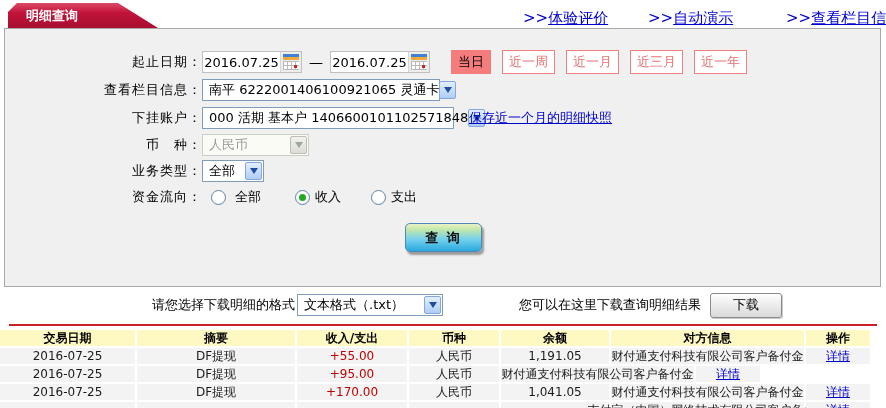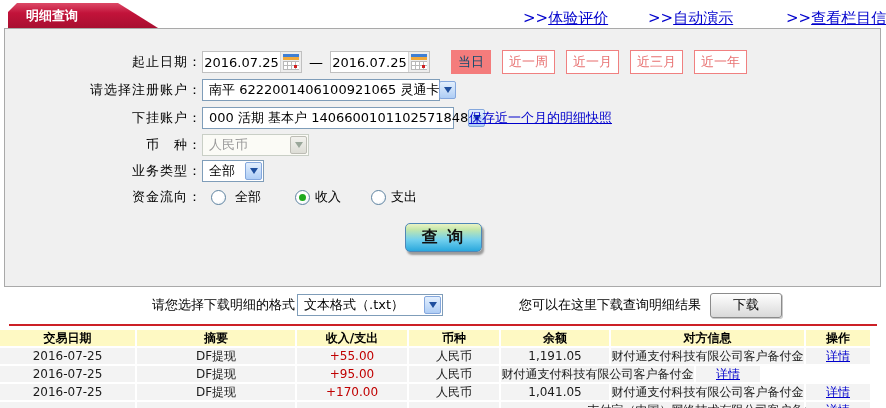--- a/index.html
+++ b/index.html
@@ -27,21 +27,21 @@
   .cal-icon::before{content:"";position:absolute;left:2px;top:2px;right:2px;height:6px;
               background:linear-gradient(#3f7fd4 0 58%,#f0a93b 58% 100%);}
   .cal-icon::after{content:"";position:absolute;left:2px;top:9px;right:2px;bottom:2px;background:
               repeating-linear-gradient(90deg,#b9b9b9 0 1px,transparent 1px 4px),
               repeating-linear-gradient(0deg,#b9b9b9 0 1px,transparent 1px 4px),#fff;}
   .cal-dot{position:absolute;right:4px;bottom:4px;width:3px;height:3px;background:#d02020;z-index:2;}
   .dash{margin:0 7px;font-size:14px;}
 
   .qbtn{height:24px;box-sizing:border-box;border:1px solid #f08080;background:#fff;color:#e87272;
         font-size:13px;line-height:22px;padding:0 6px;margin-left:11px;cursor:pointer;font-family:inherit;}
-  .qbtn.active{background:#f47c7c;border-color:#f47c7c;color:#0c4a6e;}
+  .qbtn.active{background:#f47c7c;border-color:#f47c7c;color:#000000;}
   .qbtn.first{margin-left:21px;}
 
   .sel{height:22px;box-sizing:border-box;border:1px solid #7f9db9;background:#fff;
        display:inline-flex;align-items:center;padding-left:6px;font-size:13px;cursor:pointer;white-space:nowrap;}
   .sel .arrow{width:17px;height:18px;flex:none;margin-left:auto;margin-right:1px;border-radius:2px;
        background:linear-gradient(180deg,#e3effd,#aecdf5);border:1px solid #84a7dd;box-sizing:border-box;
        display:flex;align-items:flex-start;justify-content:center;}
   .sel .arrow::after{content:"";border:4px solid transparent;border-top:6px solid #1f4f9e;margin-top:5px;}
   .sel.disabled{border-color:#c9cfc6;color:#9a9a9a;background:#fbfbf6;cursor:default;}
   .sel.disabled .arrow{background:linear-gradient(180deg,#f2f2ee,#ddddd6);border-color:#bdbdb5;}
@@ -50,21 +50,21 @@
   .snapshot-link{margin-left:15px;color:#0000cc;text-decoration:underline;cursor:pointer;}
 
   .radio{width:13px;height:13px;border-radius:50%;border:1px solid #5f84a2;box-sizing:content-box;
          background:radial-gradient(circle at 35% 30%,#ffffff 55%,#dfe8ef);display:inline-block;position:relative;flex:none;cursor:pointer;}
   .radio.checked::after{content:"";position:absolute;left:3px;top:3px;width:7px;height:7px;border-radius:50%;background:#1faa1f;}
   .radio-label{margin:0 0 0 5px;}
   .radio-item{display:flex;align-items:center;cursor:pointer;}
 
   .query-btn{position:absolute;left:400px;top:194px;width:77px;height:29px;border:1px solid #4f87b6;border-radius:5px;
          background:linear-gradient(180deg,#eaf3c4 0%,#c4e7ab 20%,#72d0ee 58%,#2aa8dd 100%);
-         font-weight:bold;font-size:16px;color:#111;cursor:pointer;box-shadow:2px 3px 2px #9b9b9b;font-family:inherit;
+         font-weight:bold;font-size:13px;color:#111;cursor:pointer;box-shadow:2px 3px 2px #9b9b9b;font-family:inherit;
          letter-spacing:2px;}
 
   
   .download-row{position:absolute;top:292px;left:0;width:886px;height:26px;display:flex;align-items:center;}
   .dl-label{margin-left:152px;}
   .dl-hint{margin-left:76px;}
   .dl-btn{margin-left:9px;width:72px;height:25px;border:1px solid #8b8b8b;border-radius:3px;
           background:linear-gradient(#fefefe,#d9d9d9);font-size:13px;cursor:pointer;font-family:inherit;
           box-shadow:1px 1px 0 #c9c9c9;}
 
@@ -110,21 +110,21 @@
           </span>
       </span>
       <button class="qbtn active first">当日</button>
       <button class="qbtn">近一周</button>
       <button class="qbtn">近一月</button>
       <button class="qbtn">近三月</button>
       <button class="qbtn">近一年</button>
     </div>
 
     <div class="frow" style="top:49px">
-      <span class="flabel">请选择注册账户：</span>
+      <span class="flabel">查看栏目信息：</span>
       <span class="sel" style="width:238px">
         <span>南平 6222001406100921065 灵通卡</span>
         <span class="arrow"></span>
       </span>
     </div>
 
     <div class="frow" style="top:77px">
       <span class="flabel">下挂账户：</span>
       <span class="sel" style="width:252px">
         <span>000 活期 基本户 1406600101102571848</span>

